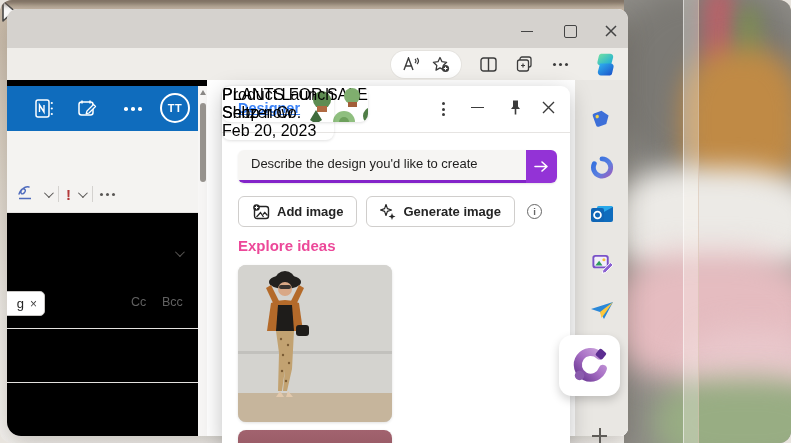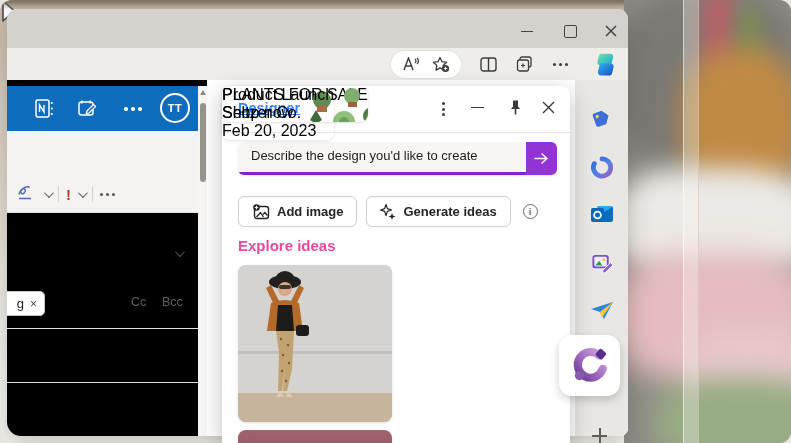--- a/index.html
+++ b/index.html
@@ -71,21 +71,21 @@
          box-shadow:0 6px 22px rgba(0,0,0,.25);}
   .panel-h{position:absolute;left:0;top:0;width:100%;height:46px;}
   .panel-title{position:absolute;left:16px;top:14px;font-size:14.5px;font-weight:bold;color:#3b82f6;text-decoration:underline;}
   .ph-ic{position:absolute;top:15px;color:#3b3b3b;}
   .kebab{left:220px;display:flex;flex-direction:column;gap:2.5px;top:16px;}
   .kebab i{width:3px;height:3px;border-radius:50%;background:#3b3b3b;}
   .pmin{left:249px;top:21px;width:13px;border-top:1.6px solid #3b3b3b;}
   .ppin{left:285px;top:13px;}
   .pclose{left:319px;top:14px;}
   .panel-div{position:absolute;left:0;top:46px;width:100%;height:1px;background:#e6e4e2;}
-  .prompt{position:absolute;left:16px;top:56px;width:319px;height:33px;display:flex;border-radius:6px;overflow:hidden;
+  .prompt{position:absolute;left:16px;top:64px;width:319px;height:33px;display:flex;border-radius:6px;overflow:hidden;
           box-shadow:0 1px 2px rgba(0,0,0,.10);}
   .prompt input{flex:1;border:none;outline:none;background:#f6f5f3;border-bottom:3px solid #8324c9;
                 font-size:13px;color:#1f1e1d;padding:0 0 3px 13px;}
   .prompt input::placeholder{color:#1f1e1d;opacity:1;}
   .prompt .go{width:31px;background:#9333d6;border:none;color:#fff;display:flex;align-items:center;justify-content:center;cursor:pointer;}
   .btnrow{position:absolute;left:16px;top:110px;display:flex;align-items:center;gap:9px;}
   .pbtn{height:31px;background:#fff;border:1px solid #d0cecc;border-radius:6px;display:flex;align-items:center;gap:7px;
         padding:0 13px;font-size:13px;font-weight:bold;color:#242424;}
   .info{width:15px;height:15px;border:1.3px solid #666;border-radius:50%;color:#666;font-size:9.5px;font-weight:bold;
         display:flex;align-items:center;justify-content:center;margin-left:3px;font-style:normal;}
@@ -345,21 +345,21 @@
             <circle cx="4.5" cy="3.5" r="3.3" fill="#242424"></circle>
             <path d="M4.5 1.8 v3.4 M2.8 3.5 h3.4" stroke="#fff" stroke-width="1.1"></path>
           </svg>
         <span>Add image</span>
       </button>
       <button class="pbtn">
         <svg width="16" height="17" viewBox="0 0 16 17">
             <path d="M6 1.5 L7.4 5.6 11.5 7 7.4 8.4 6 12.5 4.6 8.4 .5 7 4.6 5.6 Z" stroke="#242424" stroke-width="1.2" fill="none" stroke-linejoin="round"></path>
             <path d="M12 10 l.9 2.6 2.6.9 -2.6.9 -.9 2.6 -.9 -2.6 -2.6 -.9 2.6 -.9 Z" fill="#242424"></path>
           </svg>
-        <span>Generate ideas</span>
+        <span>Generate image</span>
       </button>
       <i class="info">i</i>
     </div>
 
     <div class="explore">Explore ideas</div>
 
     <div class="card summer">
       <svg width="154" height="157" viewBox="0 0 154 157">
         <rect x="0" y="0" width="154" height="157" fill="#d4d3cf"></rect>
         <rect x="0" y="86" width="154" height="3" fill="#c2c1bd"></rect>

